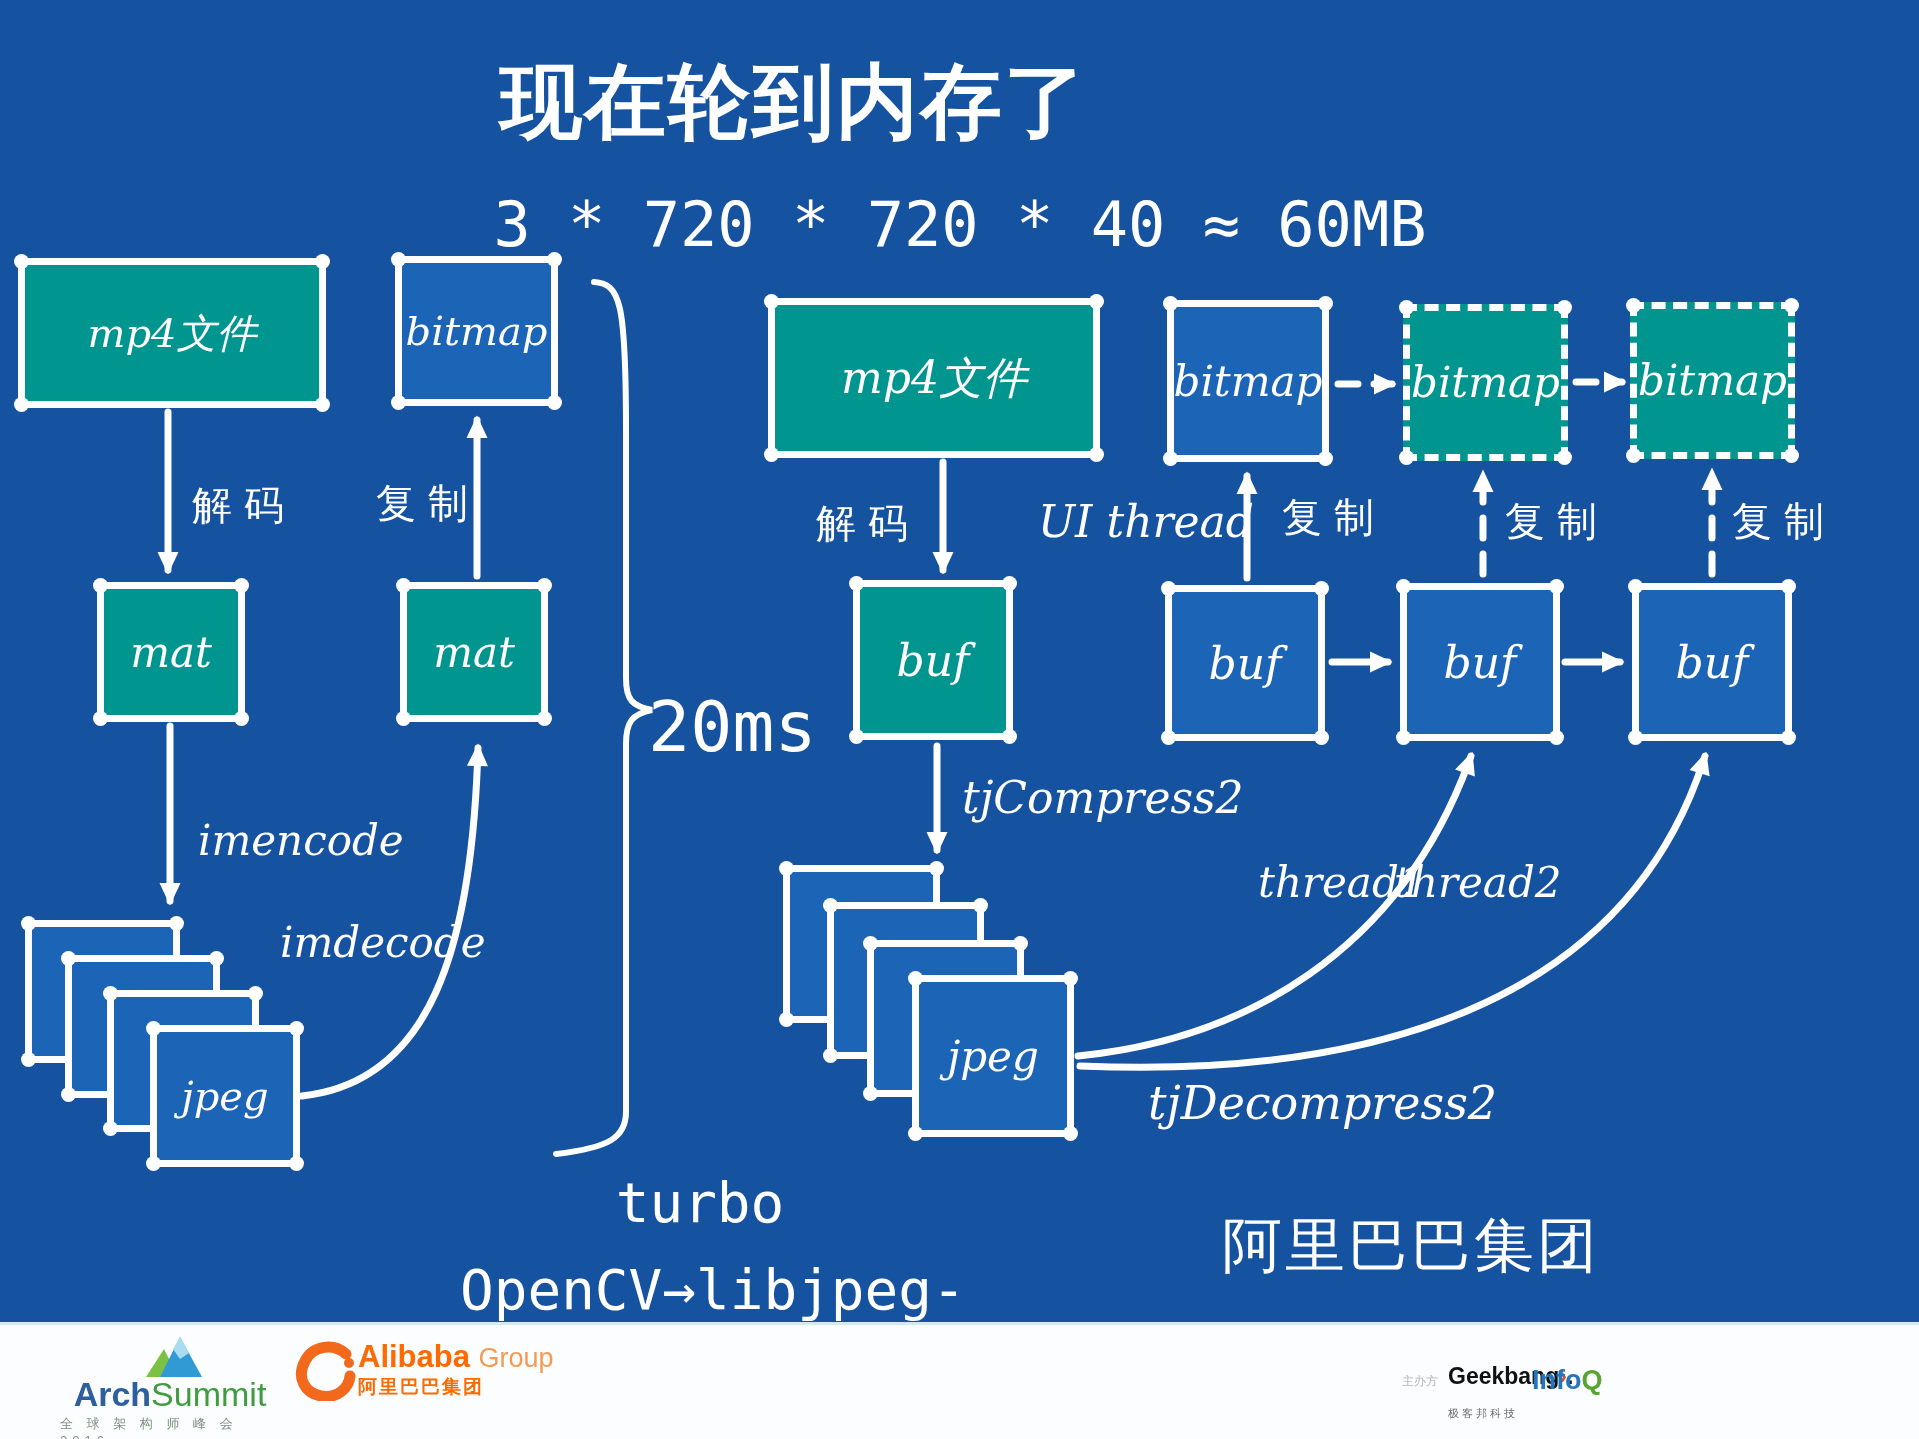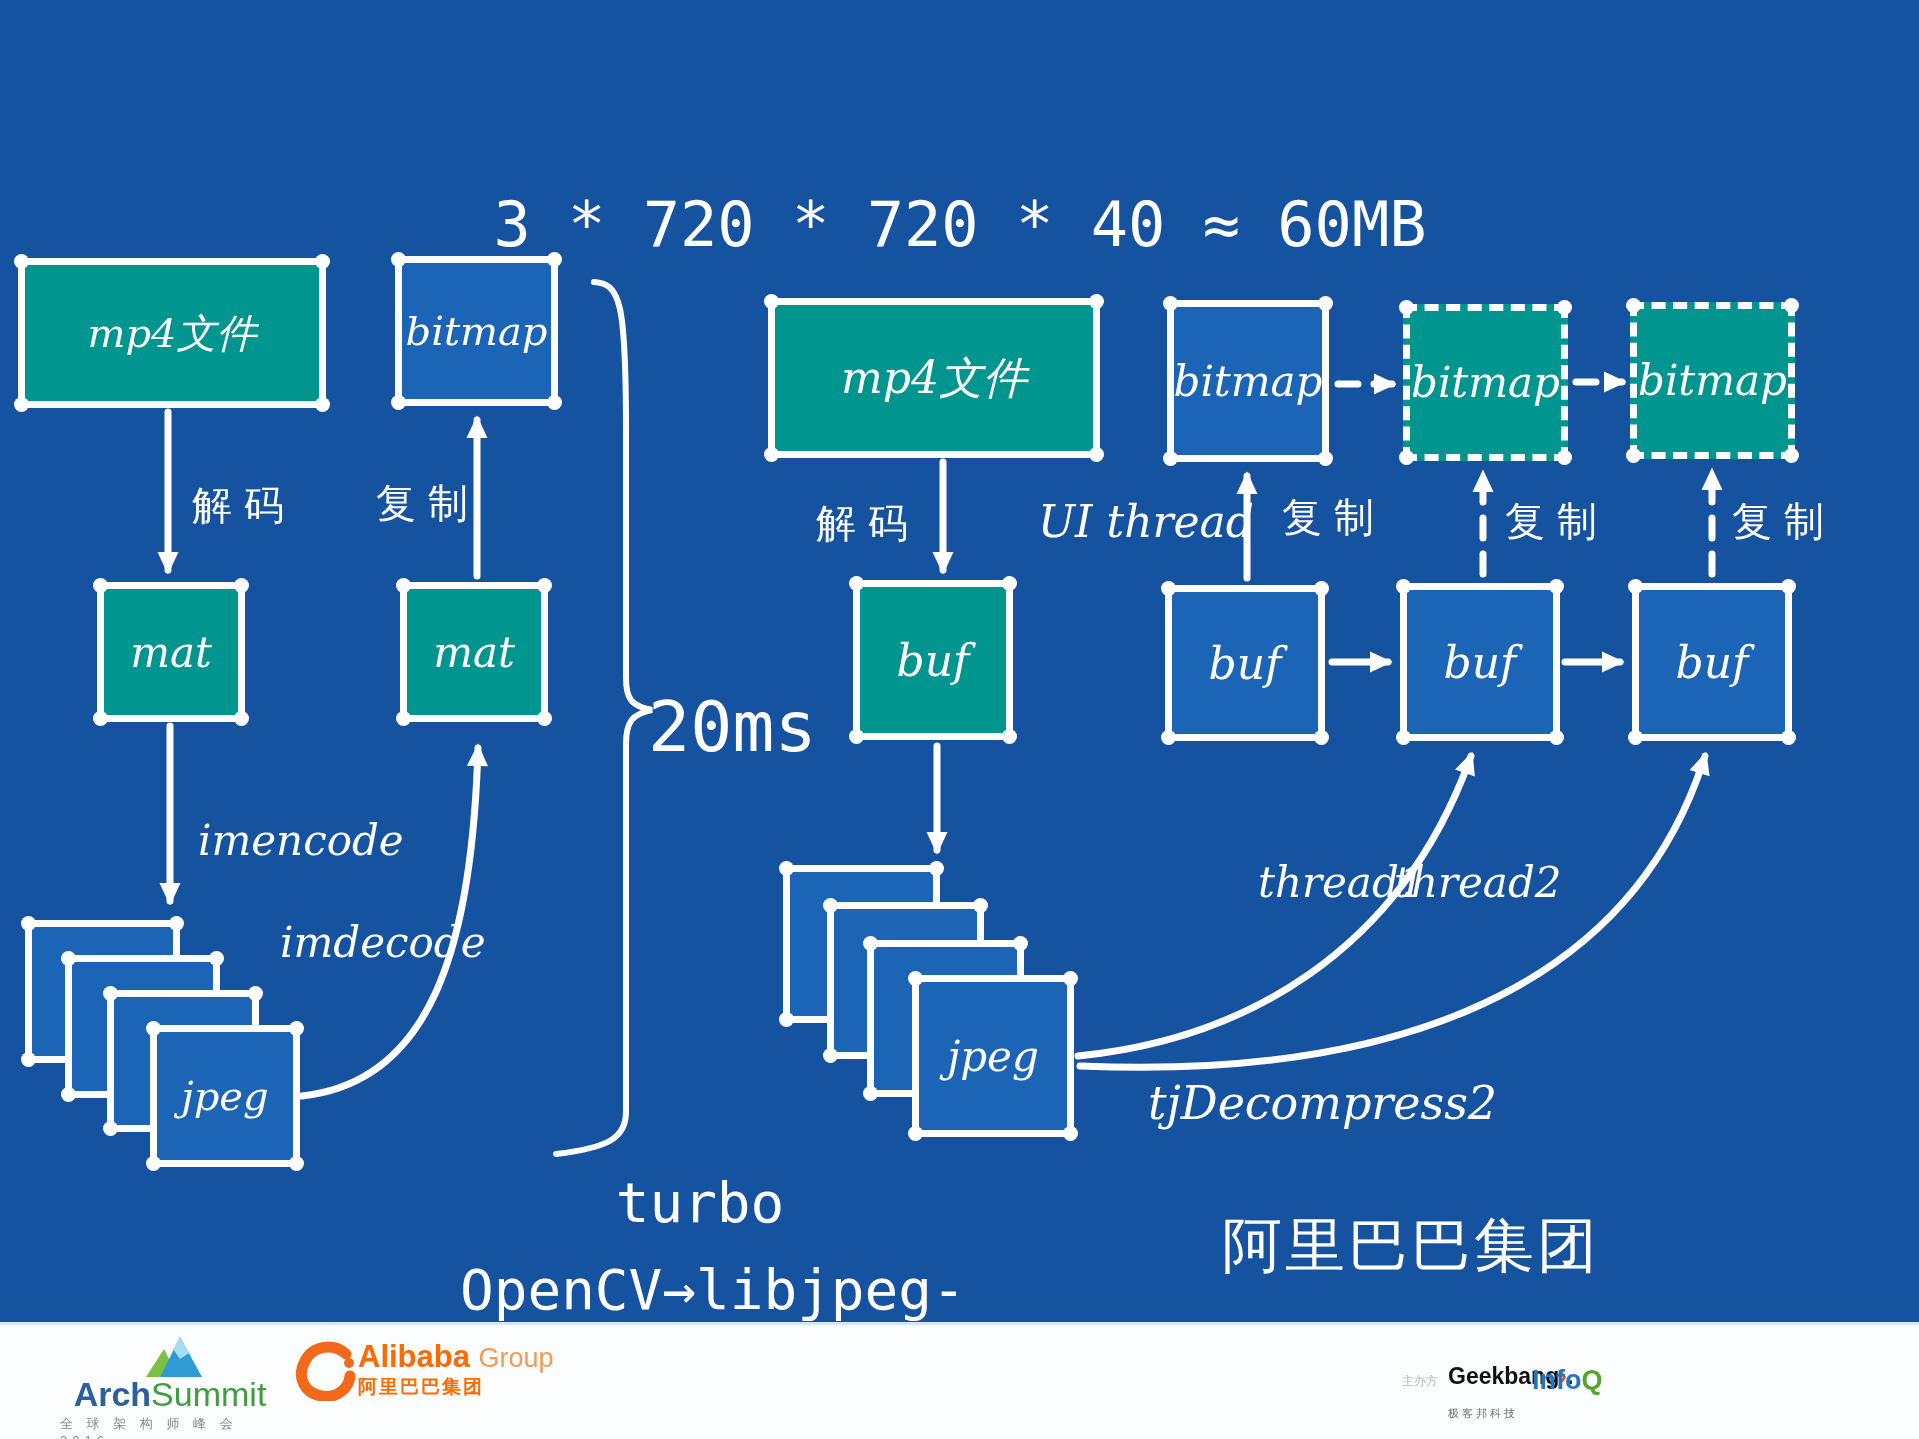--- a/index.html
+++ b/index.html
@@ -69,20 +69,21 @@
         <path d="M 1576 382 L 1622 382" marker-end="url(#ah)"></path>
         <path d="M 1483 574 L 1483 474" marker-end="url(#ah)"></path>
         <path d="M 1712 574 L 1712 472" marker-end="url(#ah)"></path>
       </g>
 
       <path stroke-width="6" d="M 594 282 C 620 284 626 300 626 430 L 626 678 C 626 700 632 706 652 710
                C 632 714 626 722 626 744 L 626 1112 C 626 1138 608 1148 556 1154"></path>
     </g>
   </svg>
 
+  <div class="lbl" style="left:500px;top:48px;width:580px;text-align:center;font-size:82px;font-weight:600;letter-spacing:2px;">现在轮到内存了</div>
   <div class="lbl mono" style="left:430px;top:188px;width:1060px;text-align:center;font-size:62px;">3 * 720 * 720 * 40 ≈ 60MB</div>
 
   <div class="box teal" style="left:18px;top:258px;width:308px;height:150px;">
     <span class="box-label" style="font-size:40px;">mp4文件</span>
   <span class="dot" style="left: -11px; top: -11px;"></span>
       <span class="dot" style="right: -11px; top: -11px;"></span>
       <span class="dot" style="left: -11px; bottom: -11px;"></span>
       <span class="dot" style="right: -11px; bottom: -11px;"></span>
     </div>
   <div class="box blue" style="left:395px;top:256px;width:163px;height:150px;">
@@ -147,20 +148,21 @@
       <span class="dot" style="right: -11px; bottom: -11px;"></span>
     </div>
   <div class="lbl hand" style="left:816px;top:496px;font-size:40px;">解码</div>
   <div class="box teal" style="left:853px;top:580px;width:160px;height:160px;">
     <span class="box-label" style="font-size:44px;">buf</span>
   <span class="dot" style="left: -11px; top: -11px;"></span>
       <span class="dot" style="right: -11px; top: -11px;"></span>
       <span class="dot" style="left: -11px; bottom: -11px;"></span>
       <span class="dot" style="right: -11px; bottom: -11px;"></span>
     </div>
+  <div class="lbl ital" style="left:962px;top:772px;font-size:44px;">tjCompress2</div>
 
   <div class="box blue" style="left:783px;top:865px;width:157px;height:158px;">
       <span class="dot" style="left: -11px; top: -11px;"></span>
       <span class="dot" style="right: -11px; top: -11px;"></span>
       <span class="dot" style="left: -11px; bottom: -11px;"></span>
       <span class="dot" style="right: -11px; bottom: -11px;"></span>
     </div>
   <div class="box blue" style="left:827px;top:902px;width:157px;height:157px;">
       <span class="dot" style="left: -11px; top: -11px;"></span>
       <span class="dot" style="right: -11px; top: -11px;"></span>

